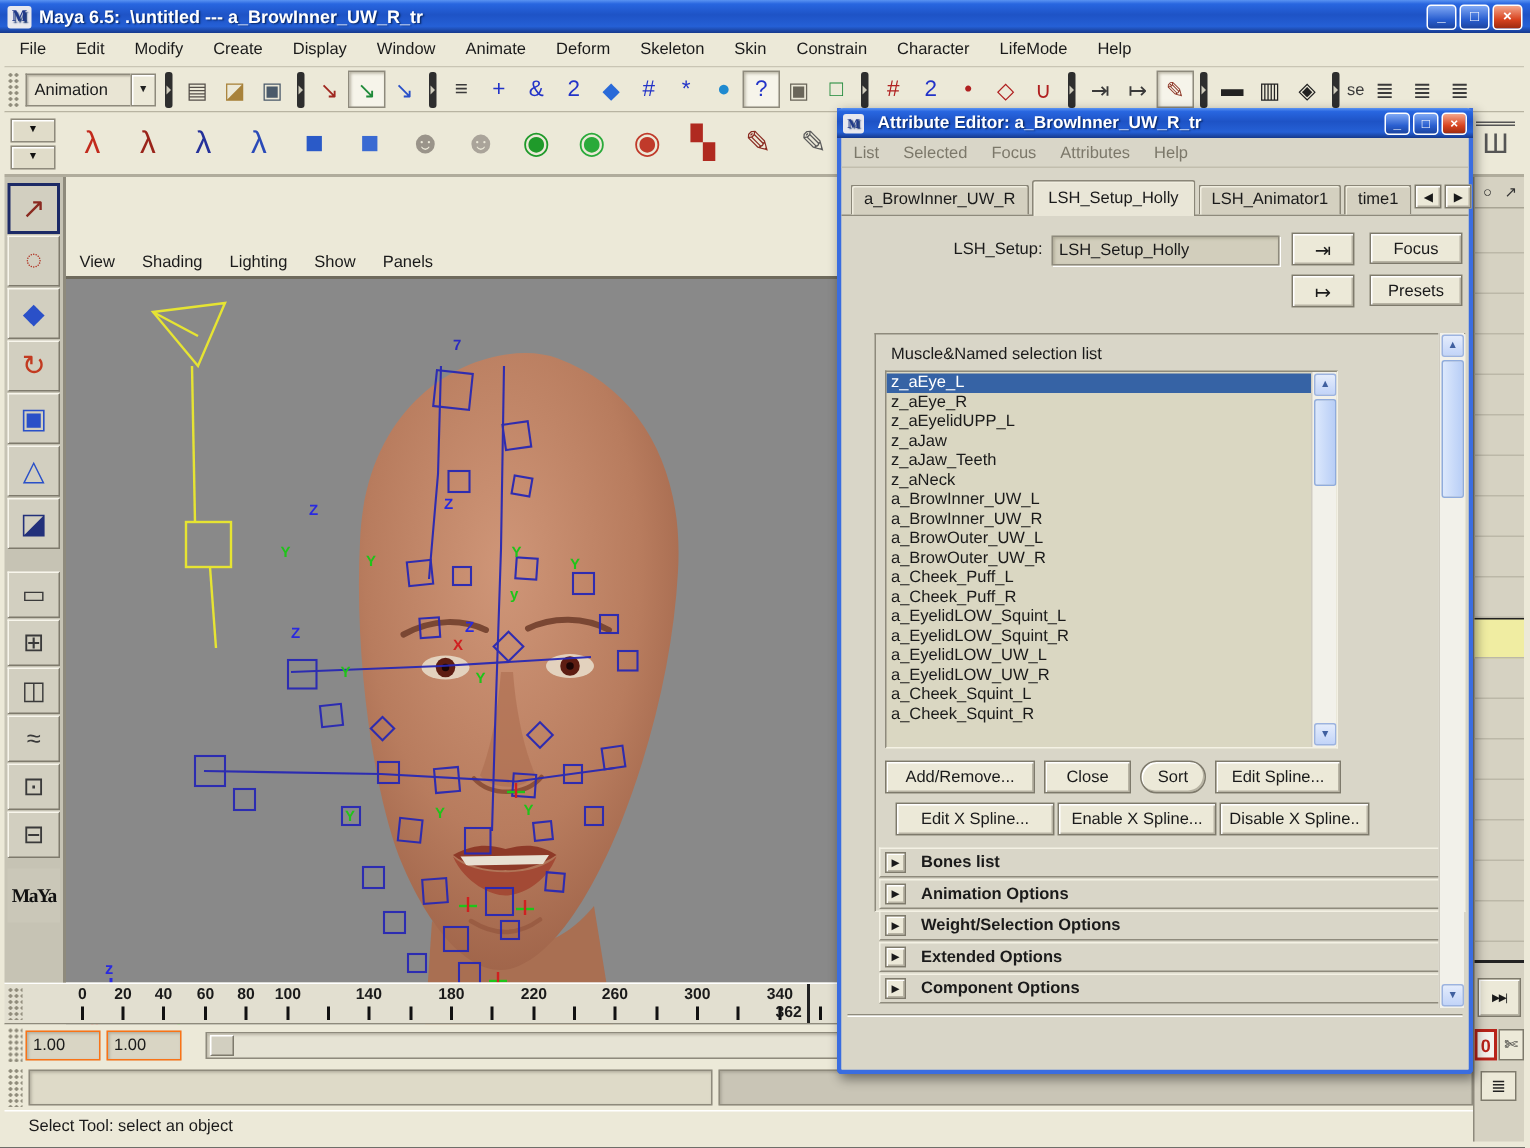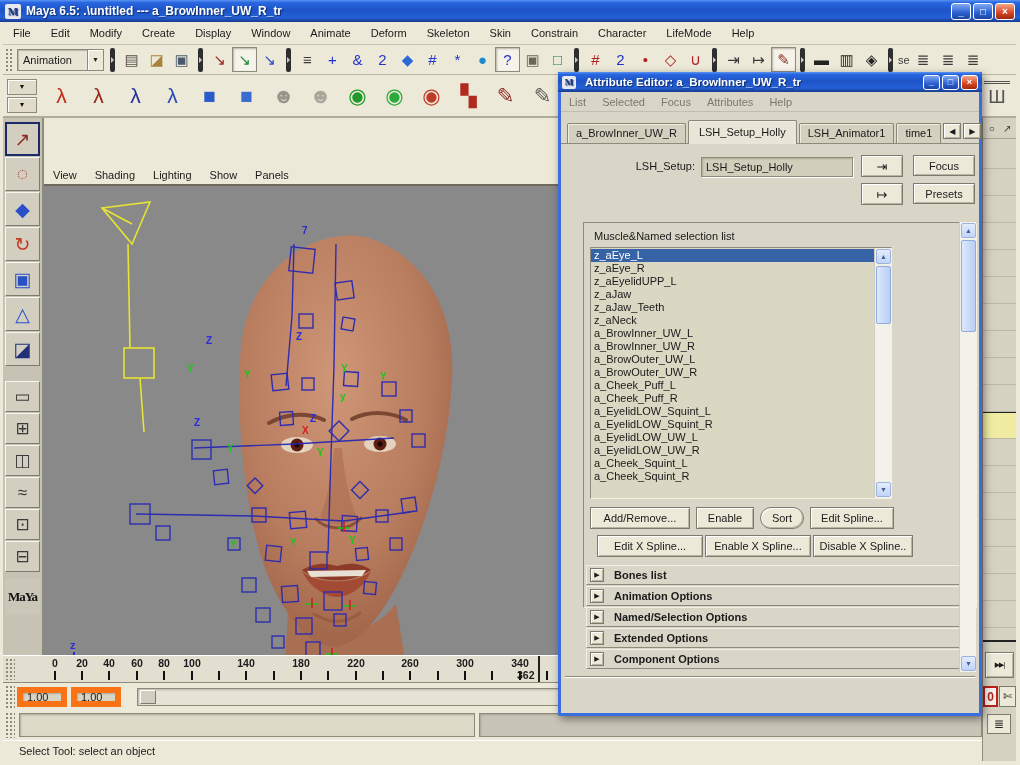--- a/index.html
+++ b/index.html
@@ -77,21 +77,21 @@
   .row-handle { width:10px; align-self:stretch; background-image:radial-gradient(circle,#8e8a7a 1px,transparent 1.4px); background-size:4px 4px; margin:2px 2px; }
   .timeline { position:absolute; left:3px; top:655px; width:979px; height:28px; background:#e2dfd0;
     border-top:1px solid #fff; border-bottom:1px solid #8e8a7c; display:flex; }
   .tl-area { position:relative; flex:1; }
   .tl-label { position:absolute; top:1px; transform:translateX(-50%); font-weight:bold; font-size:10.5px; }
   .tl-tick { position:absolute; top:15px; width:2px; height:9px; background:#111; transform:translateX(-50%); }
   .tl-current-line { position:absolute; top:0; bottom:0; width:2px; background:#222; }
   .tl-current-label { position:absolute; top:13px; font-weight:bold; font-size:10.5px; }
 
   .rangerow { position:absolute; left:3px; top:683px; width:979px; height:27px; background:#ece9d8; display:flex; align-items:center; }
-  .range-field { width:50px; height:20px; background:#d9d5c4; border:6px solid #f97316; box-shadow:inset 1px 1px 2px #b0ac9c;
+  .range-field { width:50px; height:20px; background:#d9d5c4; border:1px solid #f97316; box-shadow:inset 1px 1px 2px #b0ac9c;
     margin-right:4px; display:flex; align-items:center; padding-left:4px; }
   .range-track { position:relative; flex:1; height:18px; margin:0 4px 0 12px; background:#e6e3d4; border:1px solid #8e8a7c;
     box-shadow:inset 1px 1px 2px #b8b4a4; }
   .range-thumb { position:absolute; left:2px; top:1px; width:16px; height:14px; background:#d2cfc0; border:1px solid;
     border-color:#fff #7e7a6c #7e7a6c #fff; }
 
   .cmdrow { position:absolute; left:3px; top:710px; width:979px; height:30px; background:#ece9d8; display:flex; align-items:center; }
   .cmd-input { width:456px; height:24px; background:#dedac8; border:1px solid #8e8a7c; box-shadow:inset 1px 1px 2px #b0ac9c; margin-left:2px; }
   .cmd-response { flex:1; height:24px; background:#c9c5b6; border:1px solid #8e8a7c; box-shadow:inset 1px 1px 2px #a8a496; margin-left:4px; }
 
@@ -560,21 +560,21 @@
           </span>
         <span class="scrollbar">
           <span class="sbtn up">▲</span>
           <span class="sthumb" style="top:18px;height:58px;"></span>
           <span class="sbtn down">▼</span>
         </span>
       </div>
       <span class="btn-row1">
 
       <span class="mbtn list-btn" style="width: 100px;">Add/Remove...</span>
-          <span class="mbtn list-btn" style="width: 58px;">Enable</span>
+          <span class="mbtn list-btn" style="width: 58px;">Close</span>
           <span class="mbtn list-btn" style="width: 44px; border-radius: 11px;">Sort</span>
           <span class="mbtn list-btn" style="width: 84px;">Edit Spline...</span>
         </span>
       <span class="btn-row2">
 
       <span class="mbtn list-btn" style="width: 106px;">Edit X Spline...</span>
           <span class="mbtn list-btn" style="width: 106px;">Enable X Spline...</span>
           <span class="mbtn list-btn" style="width: 100px;">Disable X Spline..</span>
         </span>
       <span class="sections" style="display:block">
@@ -584,21 +584,21 @@
             <span class="sec-label">Bones list</span>
           </span>
 
           <span class="ae-sec">
             <span class="mbtn sec-exp">▶</span>
             <span class="sec-label">Animation Options</span>
           </span>
 
           <span class="ae-sec">
             <span class="mbtn sec-exp">▶</span>
-            <span class="sec-label">Named/Selection Options</span>
+            <span class="sec-label">Weight/Selection Options</span>
           </span>
 
           <span class="ae-sec">
             <span class="mbtn sec-exp">▶</span>
             <span class="sec-label">Extended Options</span>
           </span>
 
           <span class="ae-sec">
             <span class="mbtn sec-exp">▶</span>
             <span class="sec-label">Component Options</span>

